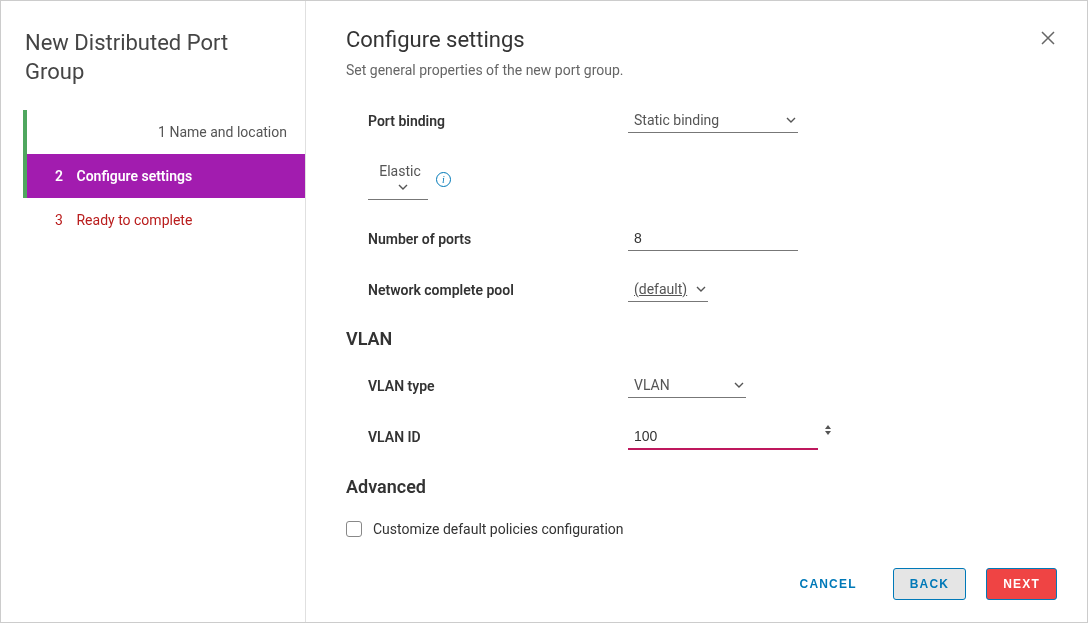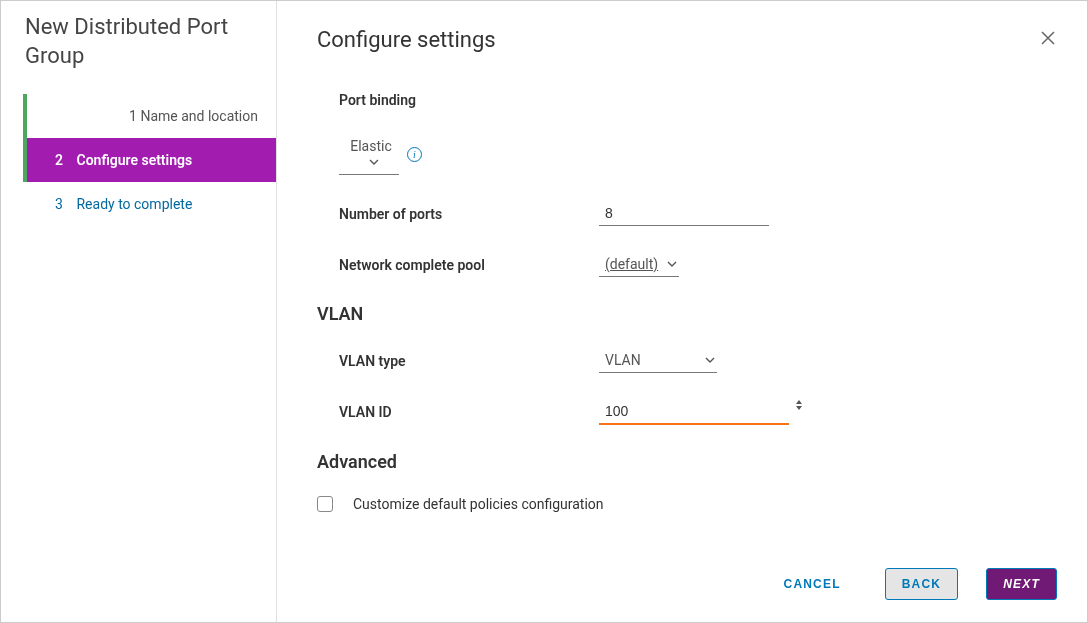--- a/index.html
+++ b/index.html
@@ -16,38 +16,38 @@
       display: flex;
       flex-direction: column;
       position: relative;
     }
     .dialog-body {
       display: flex;
       flex: 1;
       overflow: hidden;
     }
     .sidebar {
-      width: 276px;
+      width: 305px;
       border-right: 1px solid #e0e0e0;
-      padding-top: 12px;
+      padding-top: 28px;
     }
     .sidebar-title {
       font-size: 22px;
       font-weight: 400;
       color: #454545;
       padding: 0 24px 24px 24px;
       line-height: 1.3;
     }
     .steps { list-style: none; }
     .step {
       padding: 14px 18px 14px 28px;
       margin-left: 22px;
       margin-right: 0;
       cursor: pointer;
-      color: #0369a1;
+      color: #b91c1c;
       border-left: 4px solid transparent;
       position: relative;
     }
     .step.completed {
       border-left: 4px solid #4fa75f;
       color: #555;
       text-align: right;
     }
     .step.active {
       background: #a21caf;
@@ -139,21 +139,21 @@
       border-bottom: 1px solid #777;
       padding: 4px 6px;
       width: 170px;
       font-size: 14px;
       color: #333;
       outline: none;
     }
     .number-holder {
       display: inline-flex;
       align-items: flex-start;
-      border-bottom: 2px solid #f97316;
+      border-bottom: 2px solid #be185d;
       width: 190px;
     }
     .number-input {
       border: none;
       padding: 4px 6px;
       flex: 1;
       font-size: 14px;
       color: #333;
       outline: none;
     }
@@ -166,34 +166,34 @@
     .spinner svg { width: 8px; height: 6px; display: block; cursor: pointer; }
     .section-title {
       font-size: 18px;
       font-weight: 600;
       color: #333;
       margin: 14px 0 24px 0;
     }
     .checkbox-row {
       display: flex;
       align-items: center;
-      gap: 20px;
+      gap: 11px;
       margin-top: 18px;
     }
     .checkbox {
       width: 16px; height: 16px;
       border: 1px solid #888;
       border-radius: 3px;
       cursor: pointer;
     }
     .footer {
       display: flex;
       justify-content: flex-end;
       align-items: center;
-      gap: 28px;
+      gap: 20px;
       padding: 16px 30px 22px 30px;
     }
     .btn {
       font-size: 12px;
       letter-spacing: 1.2px;
       font-weight: 600;
       padding: 8px 16px;
       cursor: pointer;
       border-radius: 3px;
     }
@@ -201,24 +201,23 @@
       background: transparent;
       border: none;
       color: #0079b8;
     }
     .btn-back {
       background: #e5e5e5;
       border: 1px solid #0079b8;
       color: #0079b8;
     }
     .btn-next {
-      background: #701a75;
+      background: #ef4444;
       border: 1px solid #0079b8;
       color: #fff;
-      font-style: italic;
     }
     .chev svg { width: 10px; height: 10px; }
   </style>
 </head>
 <body>
 
 <div class="dialog">
   <div class="dialog-body">
 
     <div class="sidebar">
@@ -241,26 +240,35 @@
 
     <div class="main">
       <div class="close-btn">
         <svg viewBox="0 0 24 24">
             <path d="M4 4 L20 20 M20 4 L4 20" stroke="#666" stroke-width="2" fill="none"></path>
           </svg>
       </div>
 
       <div class="main-header">
         <h2 class="main-title">Configure settings</h2>
+        <p class="main-subtitle">Set general properties of the new port group.</p>
       </div>
 
       <div class="content">
 
         <div class="form-row sub">
           <div class="form-label">Port binding</div>
+          <div class="form-control">
+            <div class="select-like w-lg">
+              <span>Static binding</span>
+              <span class="chev"><svg viewBox="0 0 10 10">
+                    <path d="M1 3 L5 7 L9 3" stroke="#555" stroke-width="1.4" fill="none"></path>
+                  </svg></span>
+            </div>
+          </div>
         </div>
 
         <div class="form-row sub">
           <div class="form-control">
             <div class="select-like w-sm">
               <span>Elastic</span>
               <span class="chev"><svg viewBox="0 0 10 10">
                     <path d="M1 3 L5 7 L9 3" stroke="#555" stroke-width="1.4" fill="none"></path>
                   </svg></span>
             </div>

